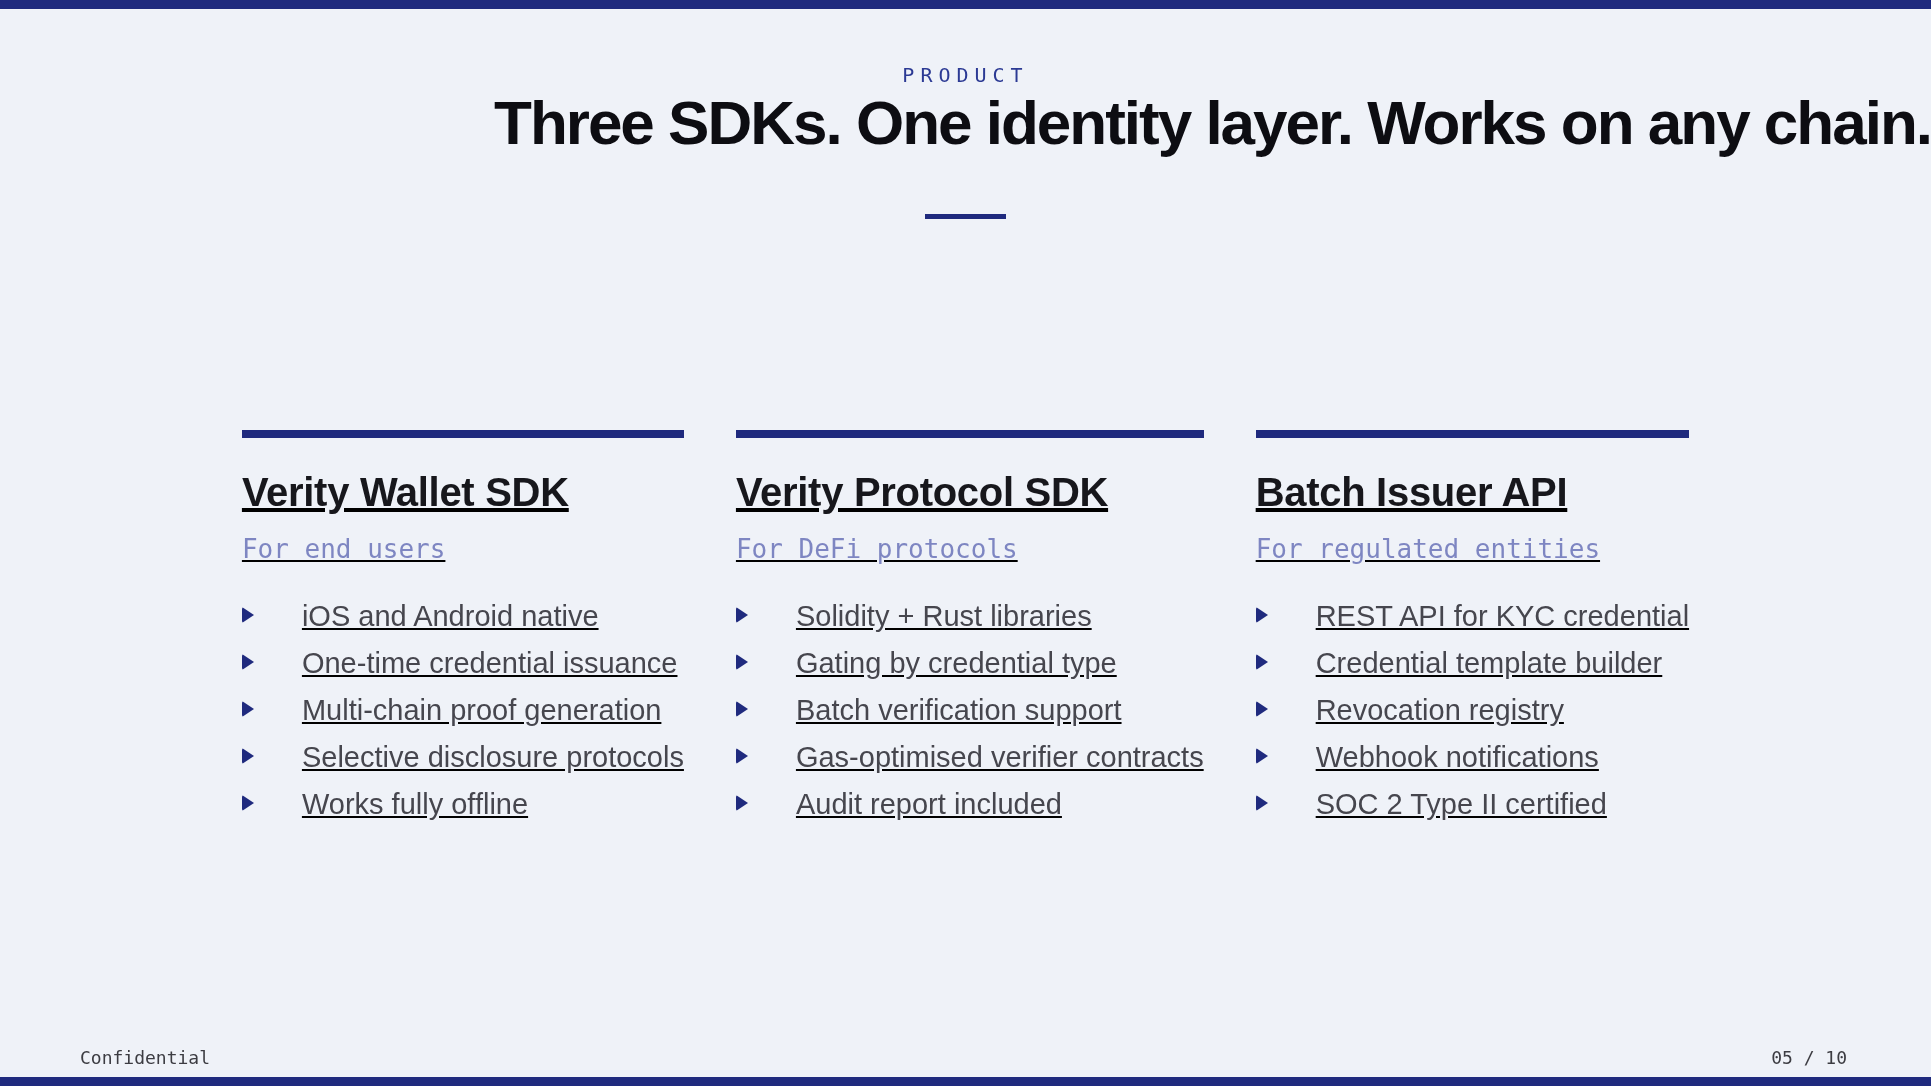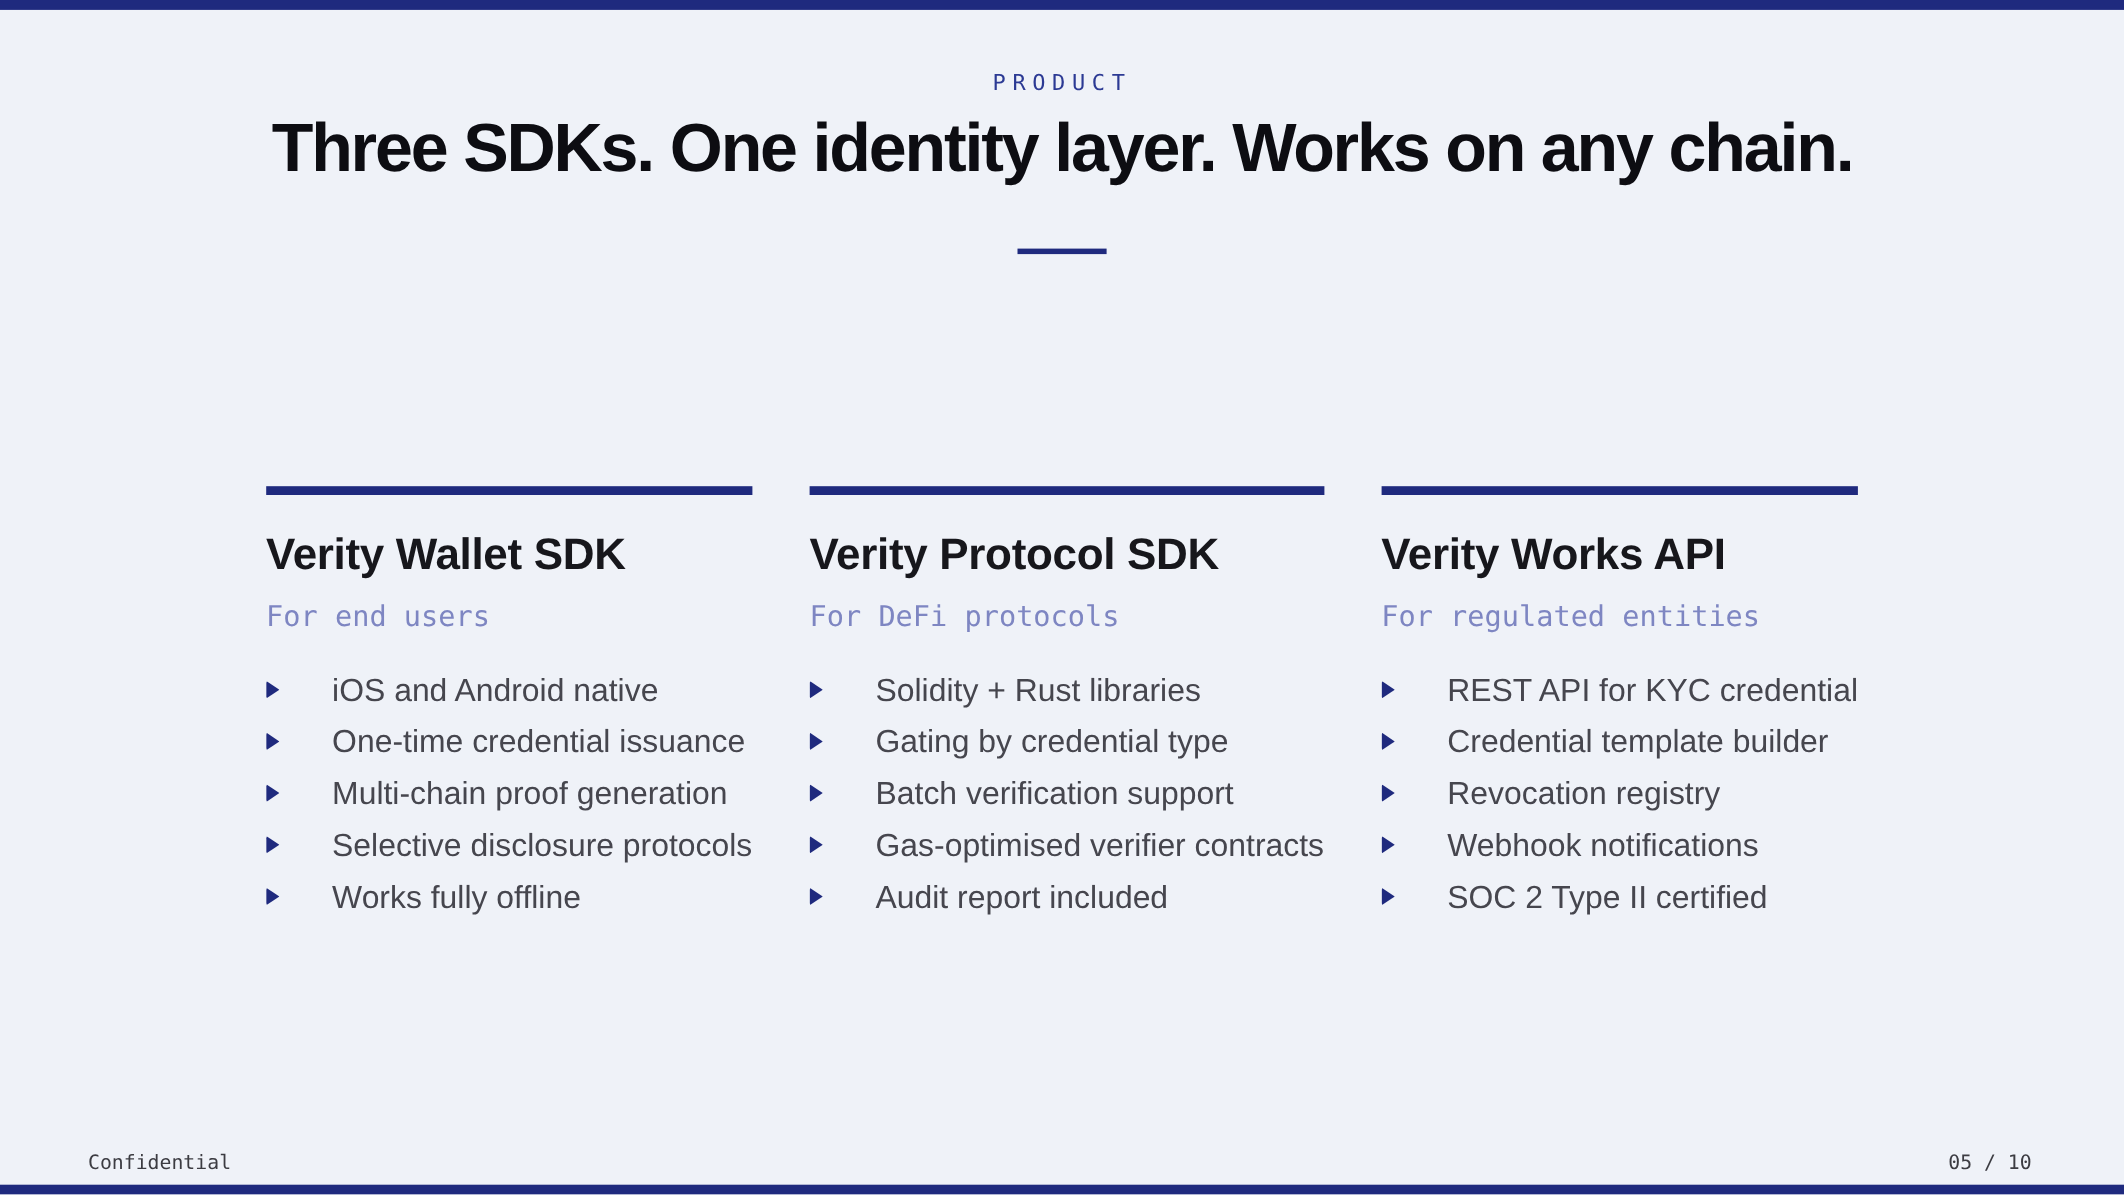--- a/index.html
+++ b/index.html
@@ -35,41 +35,42 @@
 
   .eyebrow {
     margin: 63px auto 0;
     text-align: center;
     font-family: "DejaVu Sans Mono", monospace;
     font-size: 20px;
     letter-spacing: 6px;
     color: var(--eyebrow);
   }
   .headline {
-    margin: 12px auto 0;
-    text-align: center;
+    margin: 0 auto 0;
+    text-align: right;
     font-size: 62px;
     line-height: 1.15;
     font-weight: 800;
     letter-spacing: -2px;
     color: var(--headline);
   }
   .title-divider {
     width: 81px;
     height: 5px;
     background: var(--navy);
     margin: 56px auto 0;
   }
 
   .columns {
     display: flex;
     justify-content: center;
     align-items: flex-start;
     gap: 52px;
     margin-top: 211px;
+    text-decoration: underline;
   }
   .column {
     border-top: 8px solid var(--navy);
     padding-top: 30px;
   }
   .column-title {
     margin: 0;
     font-size: 40px;
     font-weight: 700;
     letter-spacing: -0.3px;
@@ -178,21 +179,21 @@
             <span>Gas-optimised verifier contracts</span>
           </li>
         <li>
             <span class="tri"></span>
             <span>Audit report included</span>
           </li>
       </ul>
     </section>
 
     <section class="column">
-      <h2 class="column-title">Verity Works API</h2>
+      <h2 class="column-title">Batch Issuer API</h2>
       <div class="column-subtitle">For regulated entities</div>
       <ul class="feature-list">
         <li>
             <span class="tri"></span>
             <span>REST API for KYC credential</span>
           </li>
         <li>
             <span class="tri"></span>
             <span>Credential template builder</span>
           </li>

